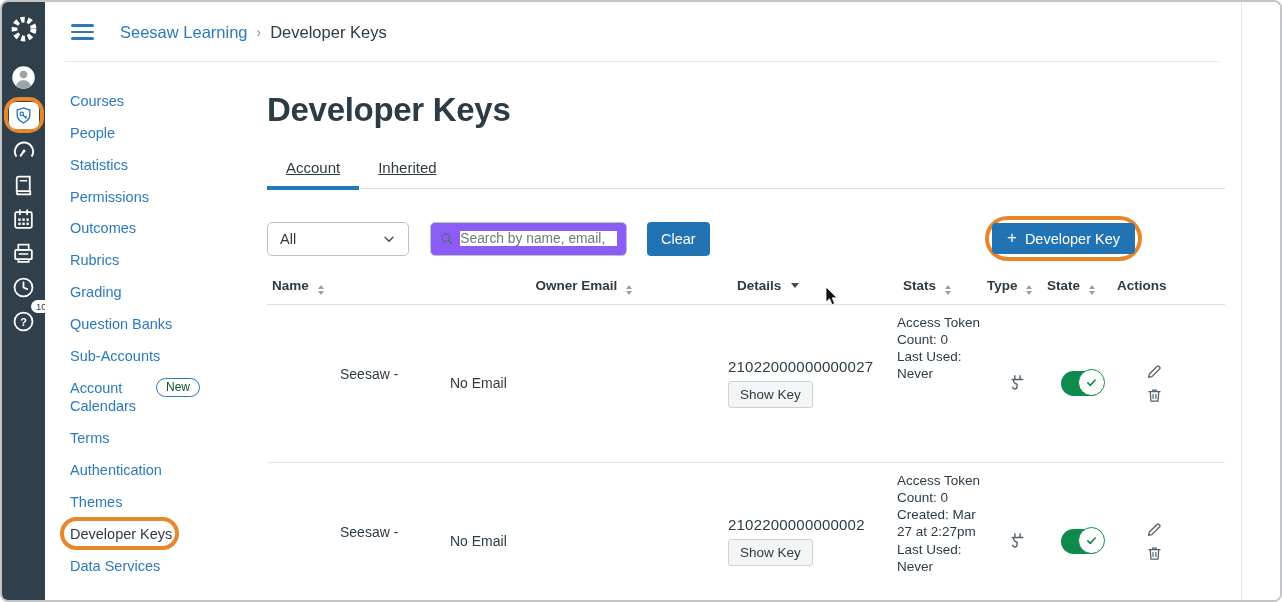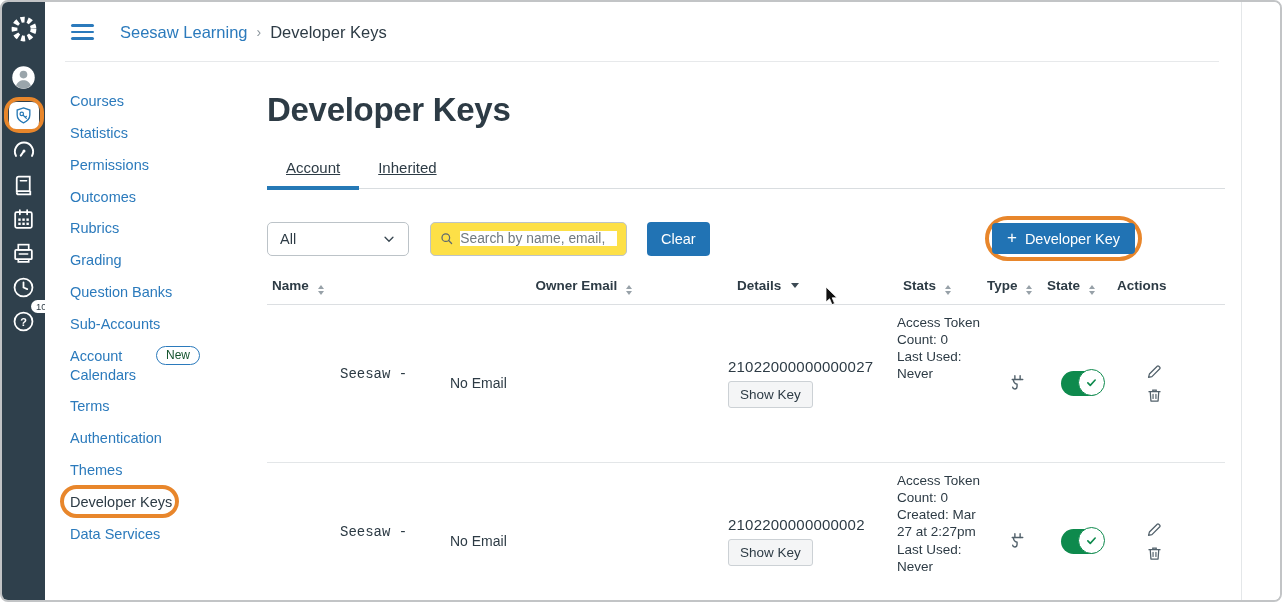--- a/index.html
+++ b/index.html
@@ -53,21 +53,21 @@
 
   .tabs { display:flex; border-bottom:1px solid #d9dde0;text-decoration:underline; }
   .tab { padding:9px 19px 10px; font-size:15px; color:#2d3b45; cursor:pointer; }
   .tab.active { border-bottom:4px solid #2579b6; margin-bottom:-2px; font-weight:normal; }
 
   .toolbar { display:flex; align-items:center; margin-top:27px; }
   .select { width:142px; height:34px; border:1px solid #bcc3c8; border-radius:5px; display:flex;
             align-items:center; padding:0 12px; font-size:14.5px; cursor:pointer; background:#fff; }
   .select .chev { margin-left:auto; }
   .search { width:197px; height:34px; border:1px solid #bcc3c8; border-radius:5px; margin-left:21px;
-            display:flex; align-items:center; padding:0 9px; background:#fde047; }
+            display:flex; align-items:center; padding:0 9px; background:#8b5cf6; }
   .search input { border:none; outline:none; width:100%; font-size:13.8px; margin-left:7px;
                   font-family:"Liberation Sans",sans-serif; color:#2d3b45; }
   .search input::placeholder { color:#6e7press880; color:#70797f; }
   .btn-clear { margin-left:20px; height:34px; padding:0 14px; background:#2173b4; color:#fff;
                border:none; border-radius:4px; font-size:14.5px; cursor:pointer; font-family:"Liberation Sans",sans-serif; }
   .add-ring { margin-left:auto; margin-right:83px; border:4.5px solid #e8862b; border-radius:23px; padding:3px; }
   .btn-add { height:31px; padding:0 15px; background:#2173b4; color:#fff; border:none; border-radius:4px;
              font-size:14.5px; cursor:pointer; display:flex; align-items:center; gap:8px; font-family:"Liberation Sans",sans-serif; }
   .btn-add .plus { font-size:17px; font-weight:normal; margin-top:-1px; }
 
@@ -83,21 +83,21 @@
   .th.c-type, .th.c-state, .th.c-actions { }
   .sort { display:inline-flex; flex-direction:column; gap:1.5px; margin-left:5px; vertical-align:1px; }
   .sort i { display:block; width:0; height:0; border-left:3.5px solid transparent; border-right:3.5px solid transparent; }
   .sort .up { border-bottom:4px solid #97a1a8; }
   .sort .dn { border-top:4px solid #97a1a8; }
   .caret-dn { display:inline-block; width:0; height:0; border-left:4px solid transparent;
               border-right:4px solid transparent; border-top:5px solid #3c4a54; margin-left:6px; vertical-align:2px; }
 
   .row { display:grid; grid-template-columns:175px 190px 250px 105px 60px 70px 75px;
          border-bottom:1px solid #e3e6e8; min-height:158px; align-items:center; font-size:14px; }
-  .cell-name { padding-left:73px; transform:translateY(-9px);font-family:Liberation Mono, monospace; }
+  .cell-name { padding-left:73px; transform:translateY(-9px); }
   .cell-email { padding-left:8px; }
   .cell-details { padding-left:96px; }
   .key-id { font-size:15px; letter-spacing:0.2px; white-space:nowrap; }
   .btn-showkey { margin-top:6px; background:#f4f5f6; border:1px solid #ccd1d5; border-radius:3px;
                  padding:5px 11px; font-size:13.5px; color:#2d3b45; cursor:pointer; font-family:"Liberation Sans",sans-serif; }
   .cell-stats { align-self:stretch; padding:9px 0 0 15px; font-size:13.5px; line-height:1.28; }
   .cell-type, .cell-state, .cell-actions { display:flex; justify-content:center; }
   .cell-actions { flex-direction:column; align-items:center; gap:7px; }
 
   .toggle { position:relative; width:42px; height:25px; background:#0e8a4d; border-radius:13px; cursor:pointer; }
@@ -202,20 +202,21 @@
         <span class="crumb-cur">Developer Keys</span>
       </nav>
       <div class="hdr-rule"></div>
     </div>
 
     <div class="body">
 
       <nav class="lnav">
         <ul>
           <li>Courses</li>
+          <li>People</li>
           <li>Statistics</li>
           <li>Permissions</li>
           <li>Outcomes</li>
           <li>Rubrics</li>
           <li>Grading</li>
           <li>Question Banks</li>
           <li>Sub-Accounts</li>
           <li class="wrap2">
             <span class="wrap-label">Account Calendars</span>
             <span class="pill">New</span>

